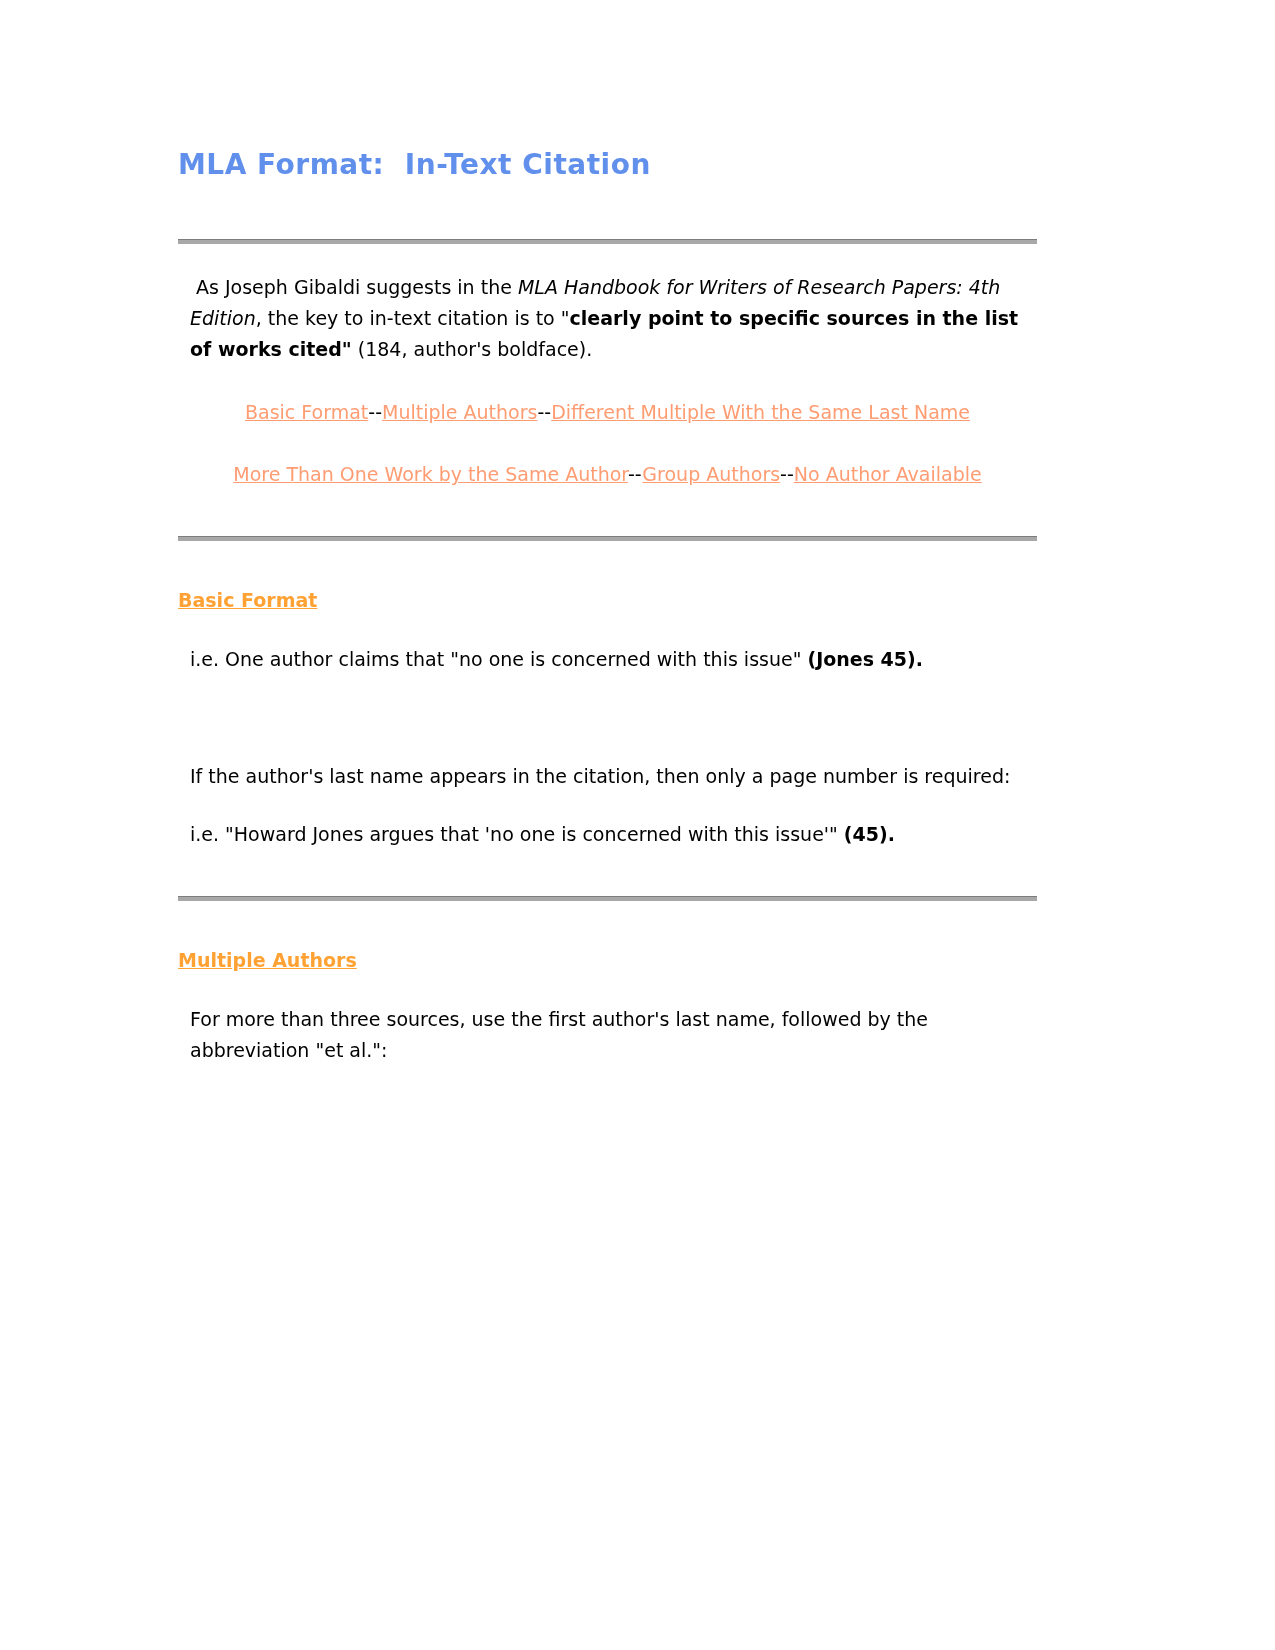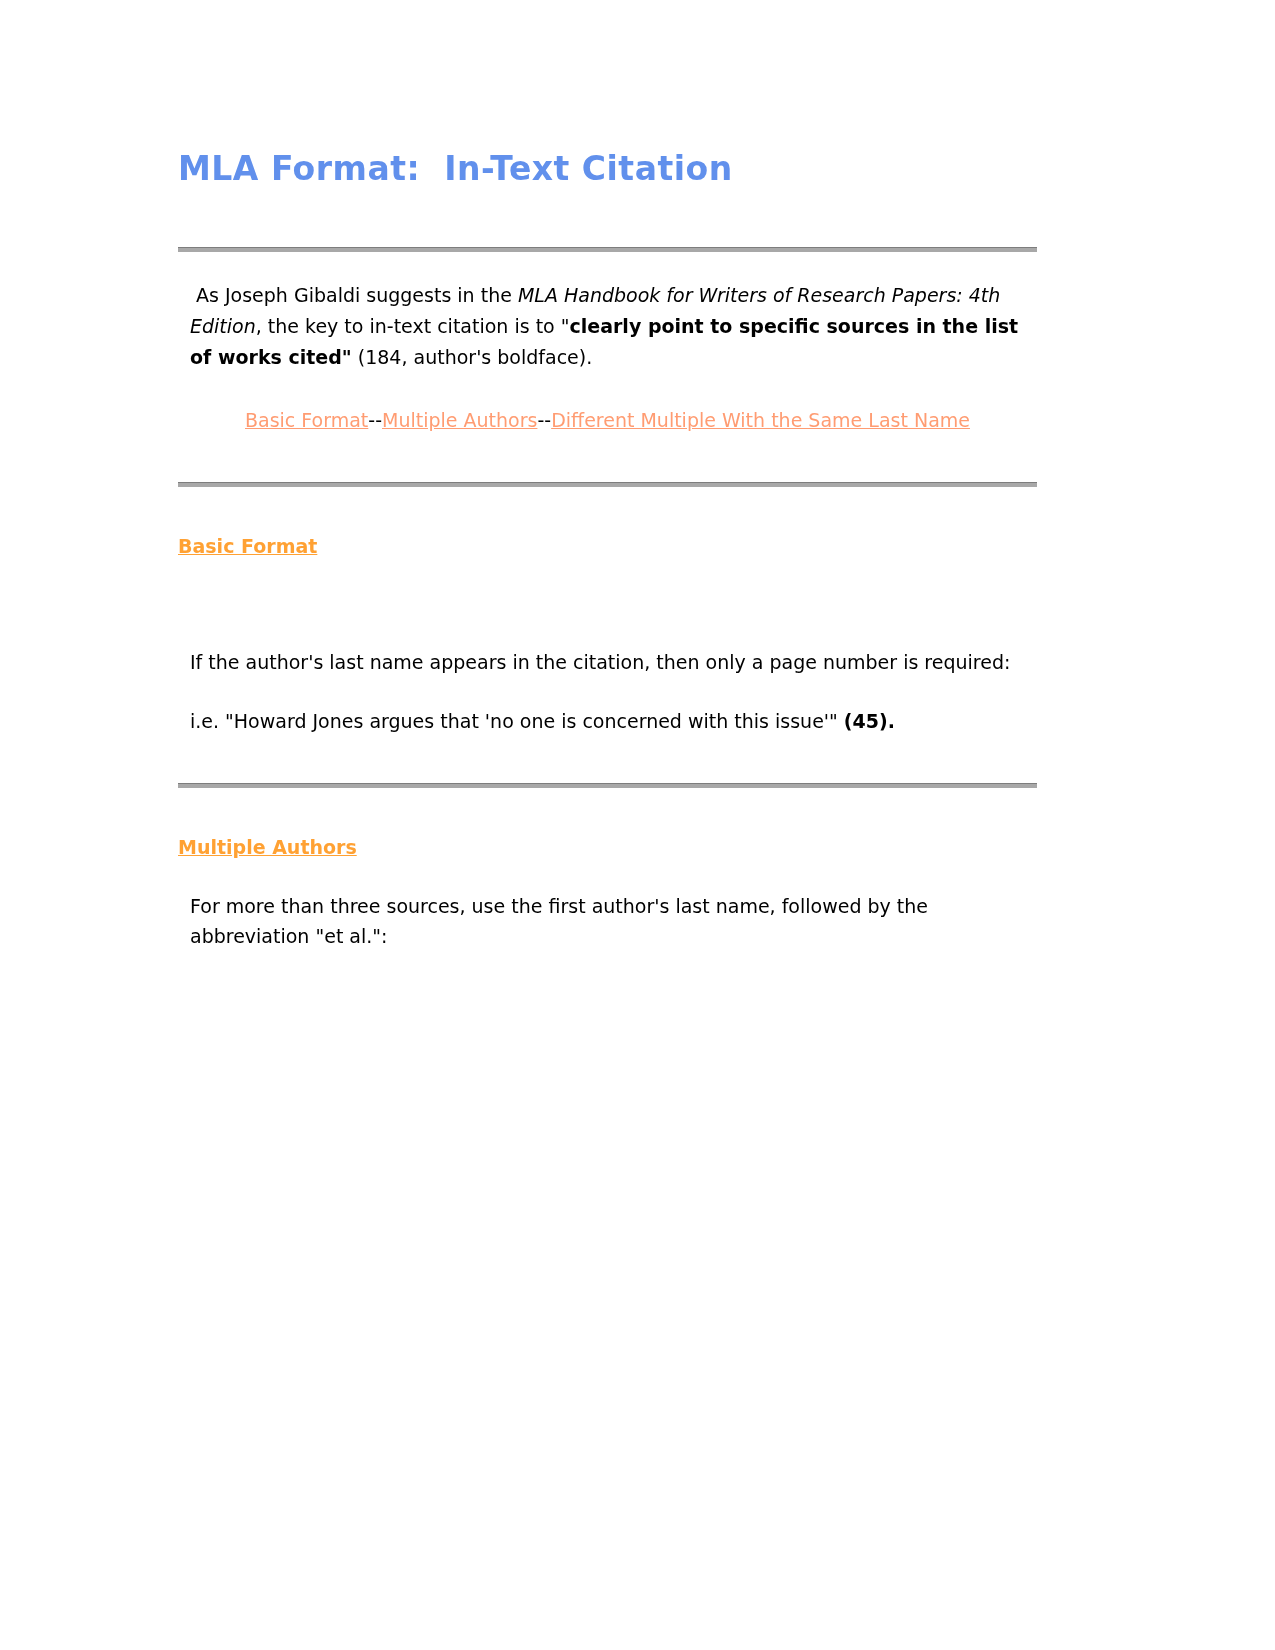--- a/index.html
+++ b/index.html
@@ -2,21 +2,21 @@
 <html><head>
 <meta charset="utf-8">
 <style>
   html,body{margin:0;padding:0;background:#ffffff;}
   .page{
     width:1275px;height:1650px;background:#ffffff;box-sizing:border-box;
     padding:142px 238px 0 178px;
     font-family:"DejaVu Sans",sans-serif;font-size:19px;line-height:1.62;color:#000;
   }
   .title{
-    font-size:33px;font-weight:bold;color:#6190EC;margin:0 0 52px 0;
+    font-size:28px;font-weight:bold;color:#6190EC;margin:0 0 52px 0;
     white-space:pre-wrap;letter-spacing:0.5px;
   }
   .rule{height:4px;background:#a8a8a8;border-top:1px solid #7d7d7d;margin:0;}
   .rule-mt{margin-top:46px;}
   .p{margin:28px 12px;white-space:pre-wrap;}
   .toc-line{margin:32px 0;text-align:center;white-space:pre-wrap;}
   .toc-link{color:#FF9C72;text-decoration:underline;cursor:pointer;}
   .toc-sep{color:#000000;}
   .h2{
     font-size:19px;font-weight:bold;color:#FFA133;text-decoration:underline;
@@ -34,28 +34,30 @@
 
   <div class="title">MLA Format:  In-Text Citation</div>
 
   <div class="rule"></div>
 
   <p class="p"><span> As Joseph Gibaldi suggests in the </span><span class="i">MLA Handbook for Writers of Research Papers: 4th Edition</span><span>, the key to in-text citation is to "</span><span class="b">clearly point to specific sources in the list of works cited"</span><span> (184, author's boldface).</span></p>
 
 
   <p class="toc-line"><a class="toc-link">Basic Format</a><span class="toc-sep">--</span><a class="toc-link">Multiple Authors</a><span class="toc-sep">--</span><a class="toc-link">Different Multiple With the Same Last Name</a></p>
 
+  <p class="toc-line"><a class="toc-link">More Than One Work by the Same Author</a><span class="toc-sep">--</span><a class="toc-link">Group Authors</a><span class="toc-sep">--</span><a class="toc-link">No Author Available</a></p>
 
 
   <div class="rule rule-mt"></div>
 
   <div class="h2">Basic Format</div>
 
 
 
+  <p class="p"><span>i.e. One author claims that "no one is concerned with this issue" </span><span class="b">(Jones 45).</span></p>
 
   <p class="p gap-large">If the author's last name appears in the citation, then only a page number is required:</p>
 
   <p class="p"><span>i.e. "Howard Jones argues that 'no one is concerned with this issue'" </span><span class="b">(45).</span></p>
 
   <div class="rule rule-mt"></div>
 
   <div class="h2">Multiple Authors</div>
 
 

